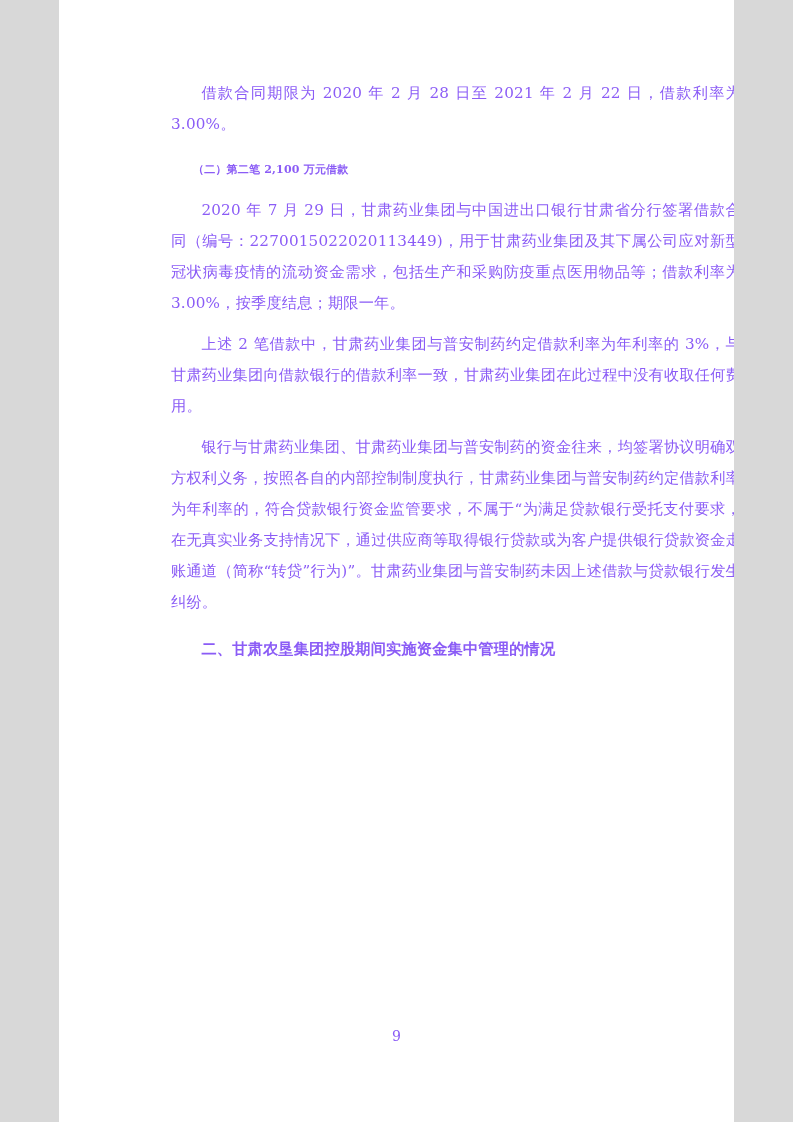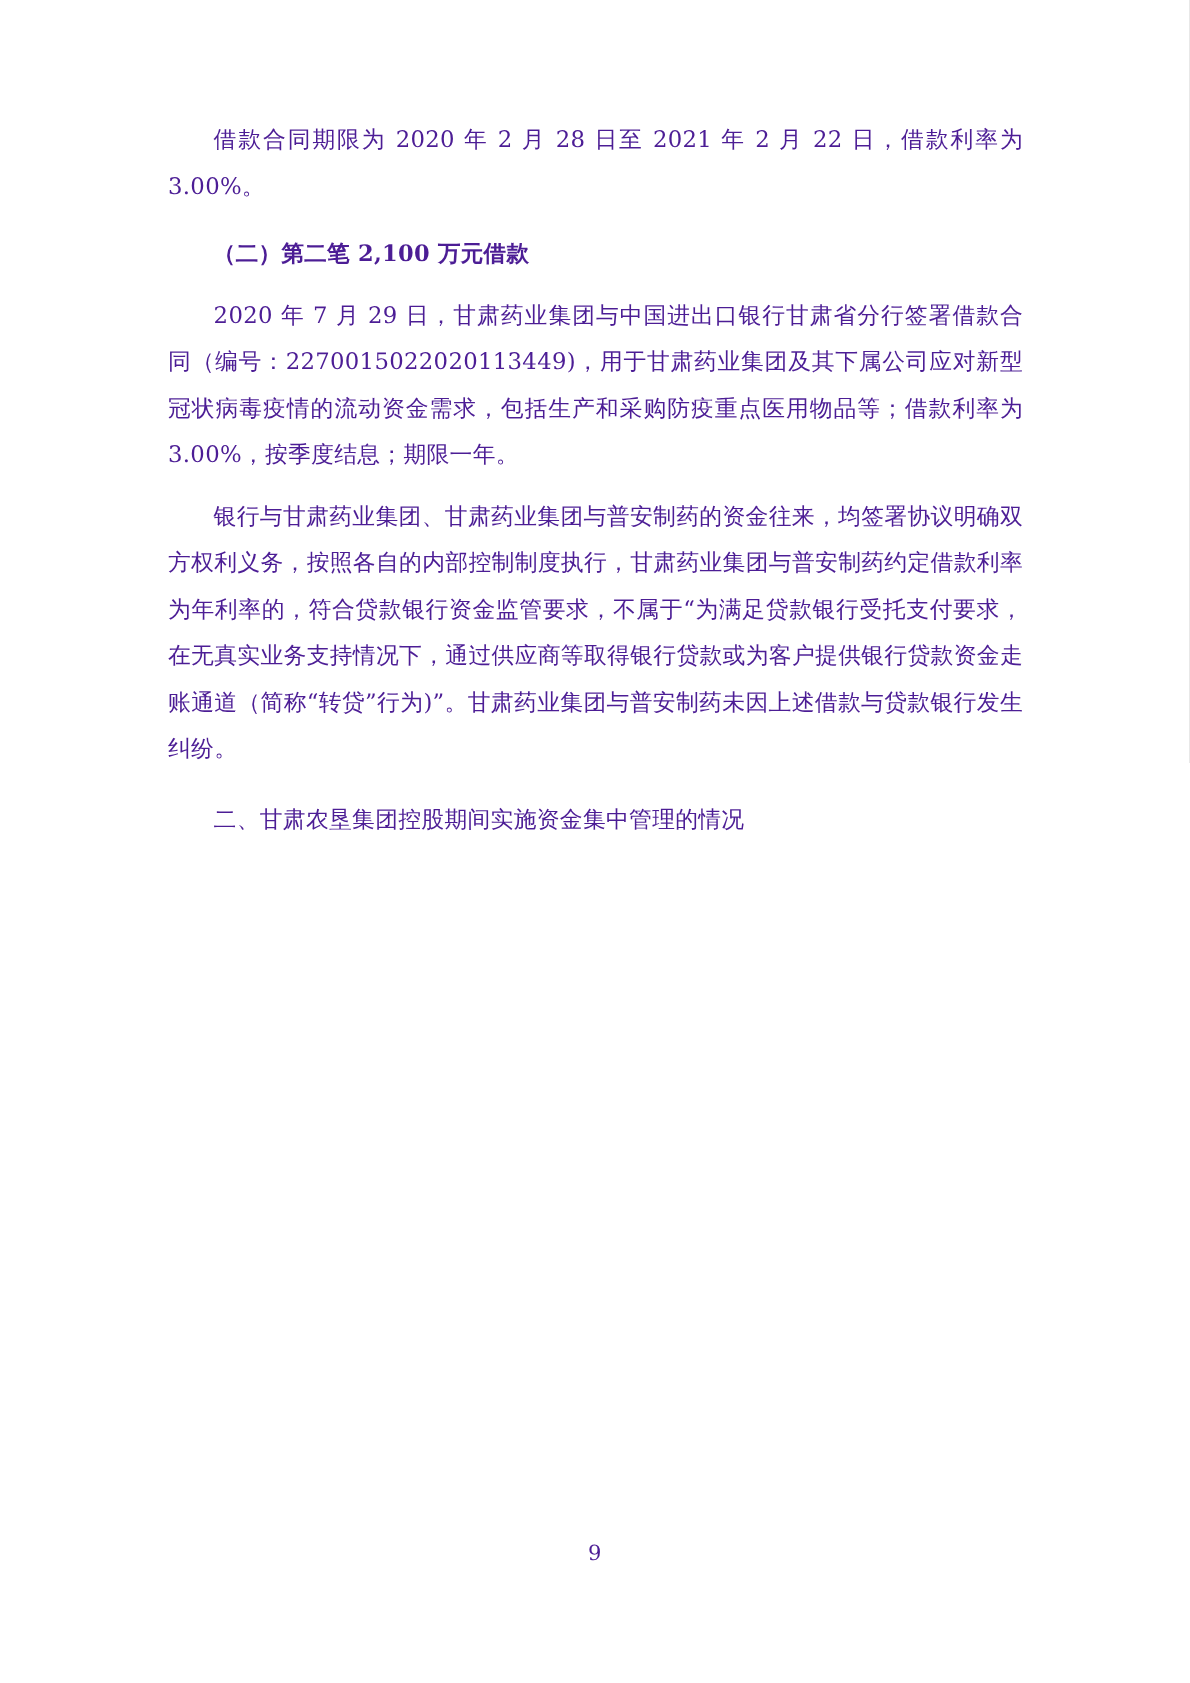--- a/index.html
+++ b/index.html
@@ -1,28 +1,28 @@
 <!DOCTYPE html>
 <html><head>
 <meta charset="utf-8">
 <style>
   html, body {
     margin: 0;
     padding: 0;
     background: #d8d8d8;
   }
   .page {
-    width: 793px;
+    width: 675px;
     height: 1122px;
     background: #ffffff;
     margin: 0 auto;
     position: relative;
     box-sizing: border-box;
     font-family: "DejaVu Serif", "Liberation Serif", serif;
-    color: #4c1d95;
+    color: #8b5cf6;
     overflow: hidden;
   }
   .content {
     position: absolute;
     left: 112px;
     top: 78px;
     width: 570px;
   }
   p {
     margin: 0 0 0 0;
@@ -36,25 +36,25 @@
     margin-bottom: 10px;
   }
   .indent {
     text-indent: 2em;
   }
   .heading {
     font-weight: bold;
     text-indent: 2em;
     margin-bottom: 10px;
     margin-top: 14px;
-    font-size: 15px;
+    font-size: 11px;
     line-height: 31px;
   }
   .heading2 {
-    font-weight: normal;
+    font-weight: bold;
     text-indent: 2em;
     margin-bottom: 10px;
     margin-top: 16px;
     font-size: 15.2px;
     line-height: 31px;
   }
   .page-number {
     position: absolute;
     left: 0;
     right: 0;
@@ -70,20 +70,21 @@
 <div class="page">
   <div class="content">
 
     <p class="para indent">借款合同期限为 2020 年 2 月 28 日至 2021 年 2 月 22 日，借款利率为 3.00%。</p>
 
     <p class="heading">（二）第二笔 2,100 万元借款</p>
 
     <p class="para indent">2020 年 7 月 29 日，甘肃药业集团与中国进出口银行甘肃省分行签署借款合同（编号：2270015022020113449)，用于甘肃药业集团及其下属公司应对新型冠状病毒疫情的流动资金需求，包括生产和采购防疫重点医用物品等；借款利率为 3.00%，按季度结息；期限一年。</p>
 
 
+    <p class="para indent">上述 2 笔借款中，甘肃药业集团与普安制药约定借款利率为年利率的 3%，与甘肃药业集团向借款银行的借款利率一致，甘肃药业集团在此过程中没有收取任何费用。</p>
 
 
     <p class="para indent">银行与甘肃药业集团、甘肃药业集团与普安制药的资金往来，均签署协议明确双方权利义务，按照各自的内部控制制度执行，甘肃药业集团与普安制药约定借款利率为年利率的，符合贷款银行资金监管要求，不属于“为满足贷款银行受托支付要求，在无真实业务支持情况下，通过供应商等取得银行贷款或为客户提供银行贷款资金走账通道（简称“转贷”行为)”。甘肃药业集团与普安制药未因上述借款与贷款银行发生纠纷。</p>
 
     <p class="heading2">二、甘肃农垦集团控股期间实施资金集中管理的情况</p>
 
 
   </div>
 
   <div class="page-number">9</div>

